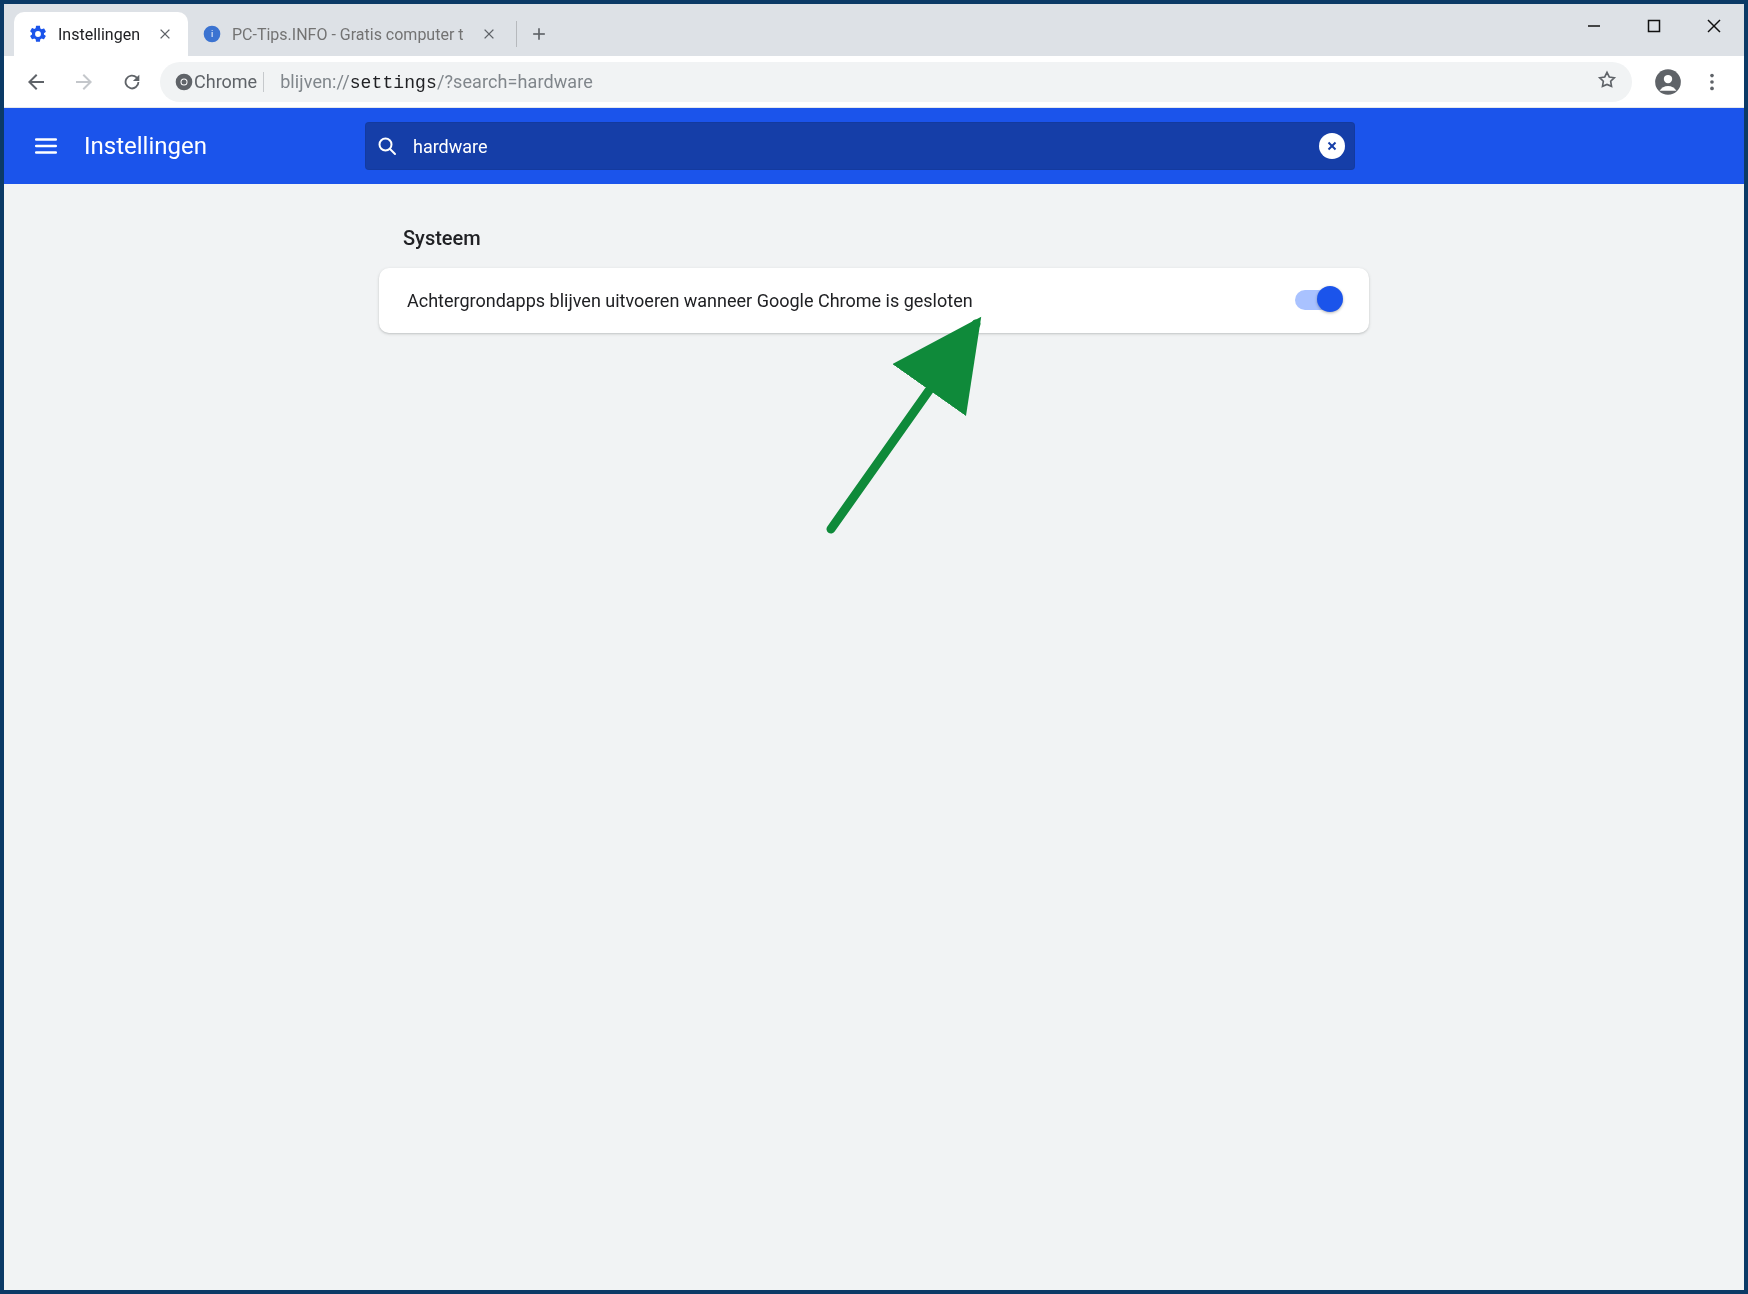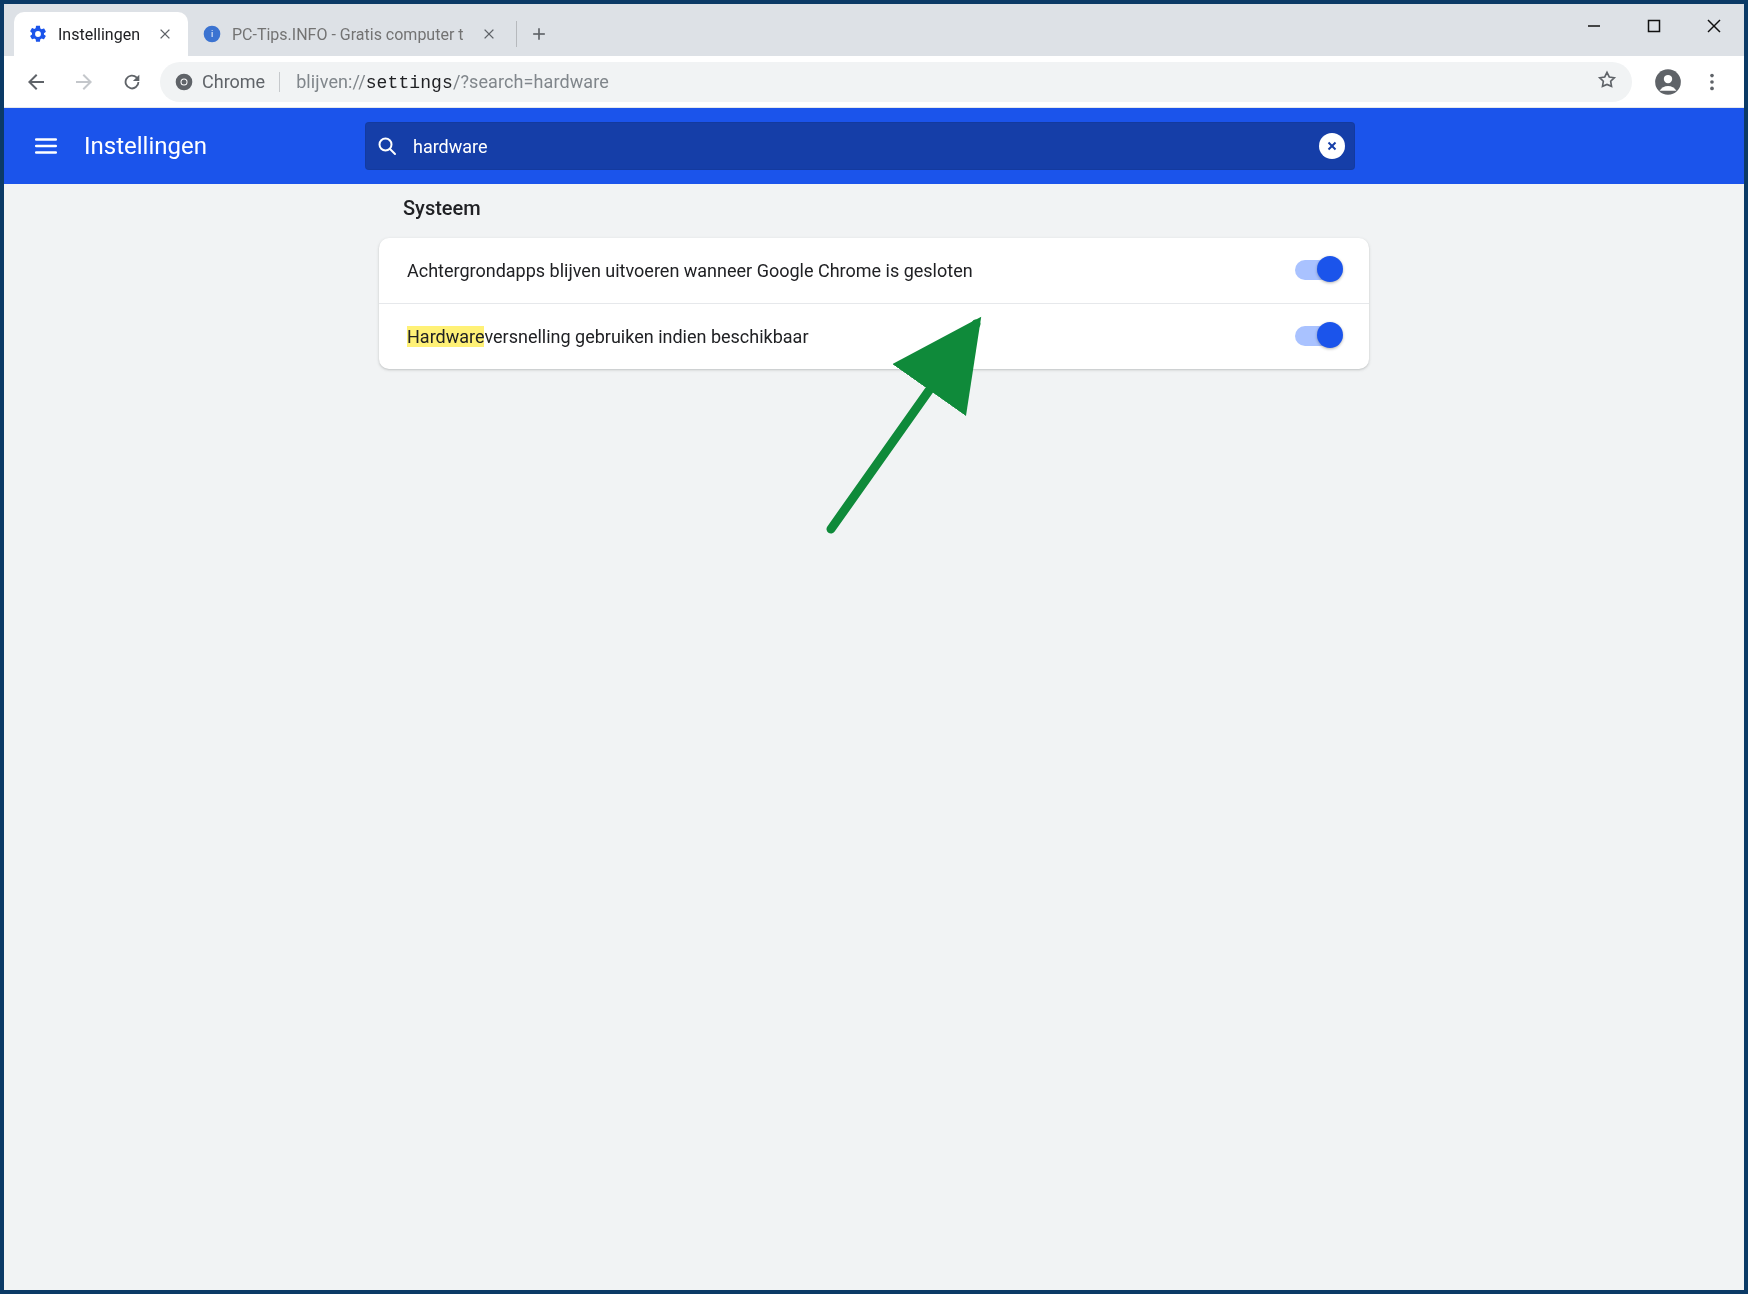--- a/index.html
+++ b/index.html
@@ -20,39 +20,39 @@
   .tab-favicon { width: 20px; height: 20px; display: flex; align-items: center; justify-content: center; }
   .tab-close { width: 18px; height: 18px; display: flex; align-items: center; justify-content: center; color: #5f6368; border-radius: 50%; cursor: pointer; margin-left: 6px;}
   .tab-sep { width: 1px; height: 26px; background: #b6b9bd; margin: 0 4px 9px 4px; }
   .new-tab { width: 36px; height: 36px; display: flex; align-items:center; justify-content:center; margin-bottom: 4px; cursor:pointer; border-radius:50%; color:#5f6368;}
 
   
   .toolbar { height: 52px; background: #ffffff; display:flex; align-items:center; padding: 0 12px; gap: 8px; border-bottom: 1px solid #e6e8eb;}
   .nav-btn { width: 40px; height: 40px; display:flex; align-items:center; justify-content:center; border-radius: 50%; color:#5f6368; cursor:pointer;}
   .nav-btn.disabled { color: #c4c7cb; cursor: default;}
   .omnibox { flex: 1; height: 40px; background: #f1f3f4; border-radius: 20px; display:flex; align-items:center; padding: 0 14px; gap: 10px; color:#5f6368; max-width: 1480px;}
-  .omnibox .chrome-chip { display:flex; align-items:center; gap:8px; font-size:18px; color:#5f6368;}
+  .omnibox .chrome-chip { display:flex; align-items:center; gap:0; font-size:18px; color:#5f6368;}
   .omnibox .chrome-chip .divider { width:1px; height:20px; background:#c6c9cc; margin:0 6px;}
   .omnibox .url-text { font-size:18px; color:#80868b; letter-spacing: 0.1px;}
   .omnibox .url-text .bold { color:#202124;font-family:Liberation Mono, monospace; }
   .toolbar-right { display:flex; align-items:center; gap: 4px; margin-left: 8px;}
   .toolbar-right .icon-btn { width:40px; height:40px; display:flex; align-items:center; justify-content:center; color:#5f6368; border-radius:50%; cursor:pointer;}
   
   
   .settings-header { height: 76px; background: #1b54eb; display:flex; align-items:center; padding: 0 22px; gap: 18px; }
   .hamburger { width:40px; height:40px; display:flex; align-items:center; justify-content:center; cursor:pointer; color:#fff;}
   .settings-title { color:#fff; font-size:24px; font-weight:400;}
   .search-wrap { margin-left: 140px; height:48px; width: 990px; background: #153ea8; border-radius: 4px; display:flex; align-items:center; padding: 0 10px; gap: 14px; box-shadow: inset 0 0 0 1px rgba(0,0,0,0.05);}
   .search-wrap input { flex:1; height:100%; background:transparent; border:none; outline:none; color:#fff; font-size:18px;}
   .search-wrap input::placeholder { color: rgba(255,255,255,0.7); }
   .search-clear { width:26px; height:26px; background:#fff; border-radius:50%; display:flex; align-items:center; justify-content:center; color:#153ea8; cursor:pointer;}
   .search-icon { color:#fff; display:flex; align-items:center; }
 
   
-  .content { background:#f1f3f4; height: calc(1294px - 8px - 52px - 52px - 76px); display:flex; justify-content:center; position:relative;}
+  .content { background:#f1f3f4; height: calc(1294px - 8px - 52px - 52px - 76px); padding-top: 30px; display:flex; justify-content:center; position:relative;}
   .panel-wrap { width: 990px; }
   .section-title { font-size: 20px; color:#202124; margin: 12px 0 18px 24px; font-weight:500;}
   .card { background:#fff; border-radius: 10px; box-shadow: 0 1px 2px rgba(60,64,67,.2), 0 1px 3px 1px rgba(60,64,67,.06); overflow:hidden;}
   .row { display:flex; justify-content:space-between; padding: 22px 28px; border-bottom:1px solid #e6e8eb; font-size:18px; color:#202124;}
   .row:last-child { border-bottom: none;}
   .row .label { display:inline; }
   .highlight { background: #fff176; }
   .toggle { position:relative; width:46px; height:20px; background:#a9c2ff; border-radius:12px; cursor:pointer;}
   .toggle::after { content:""; position:absolute; right:-2px; top:-4px; width:26px; height:26px; background:#1b54eb; border-radius:50%; box-shadow:0 1px 3px rgba(0,0,0,.3);}
   .ext-icon { width:22px; height:22px; color:#5f6368; display:flex;}
@@ -209,26 +209,20 @@
   <div class="panel-wrap">
     <div class="section-title">Systeem</div>
 
     <div class="card">
 
       <div class="row">
         <span class="label">Achtergrondapps blijven uitvoeren wanneer Google Chrome is gesloten</span>
         <div class="toggle"></div>
       </div>
 
-      <div class="row">
-        <span class="label">
-          <span class="highlight">Hardware</span><span>versnelling gebruiken indien beschikbaar</span>
-        </span>
-        <div class="toggle"></div>
-      </div>
 
 
     </div>
   </div>
 
   <svg class="arrow" width="250" height="250">
     <defs>
       <marker id="ah" markerWidth="12" markerHeight="12" refX="9" refY="5" orient="auto">
         <path d="M0,0 L10,5 L0,10 Z" fill="#0f8a3a"></path>
       </marker>

